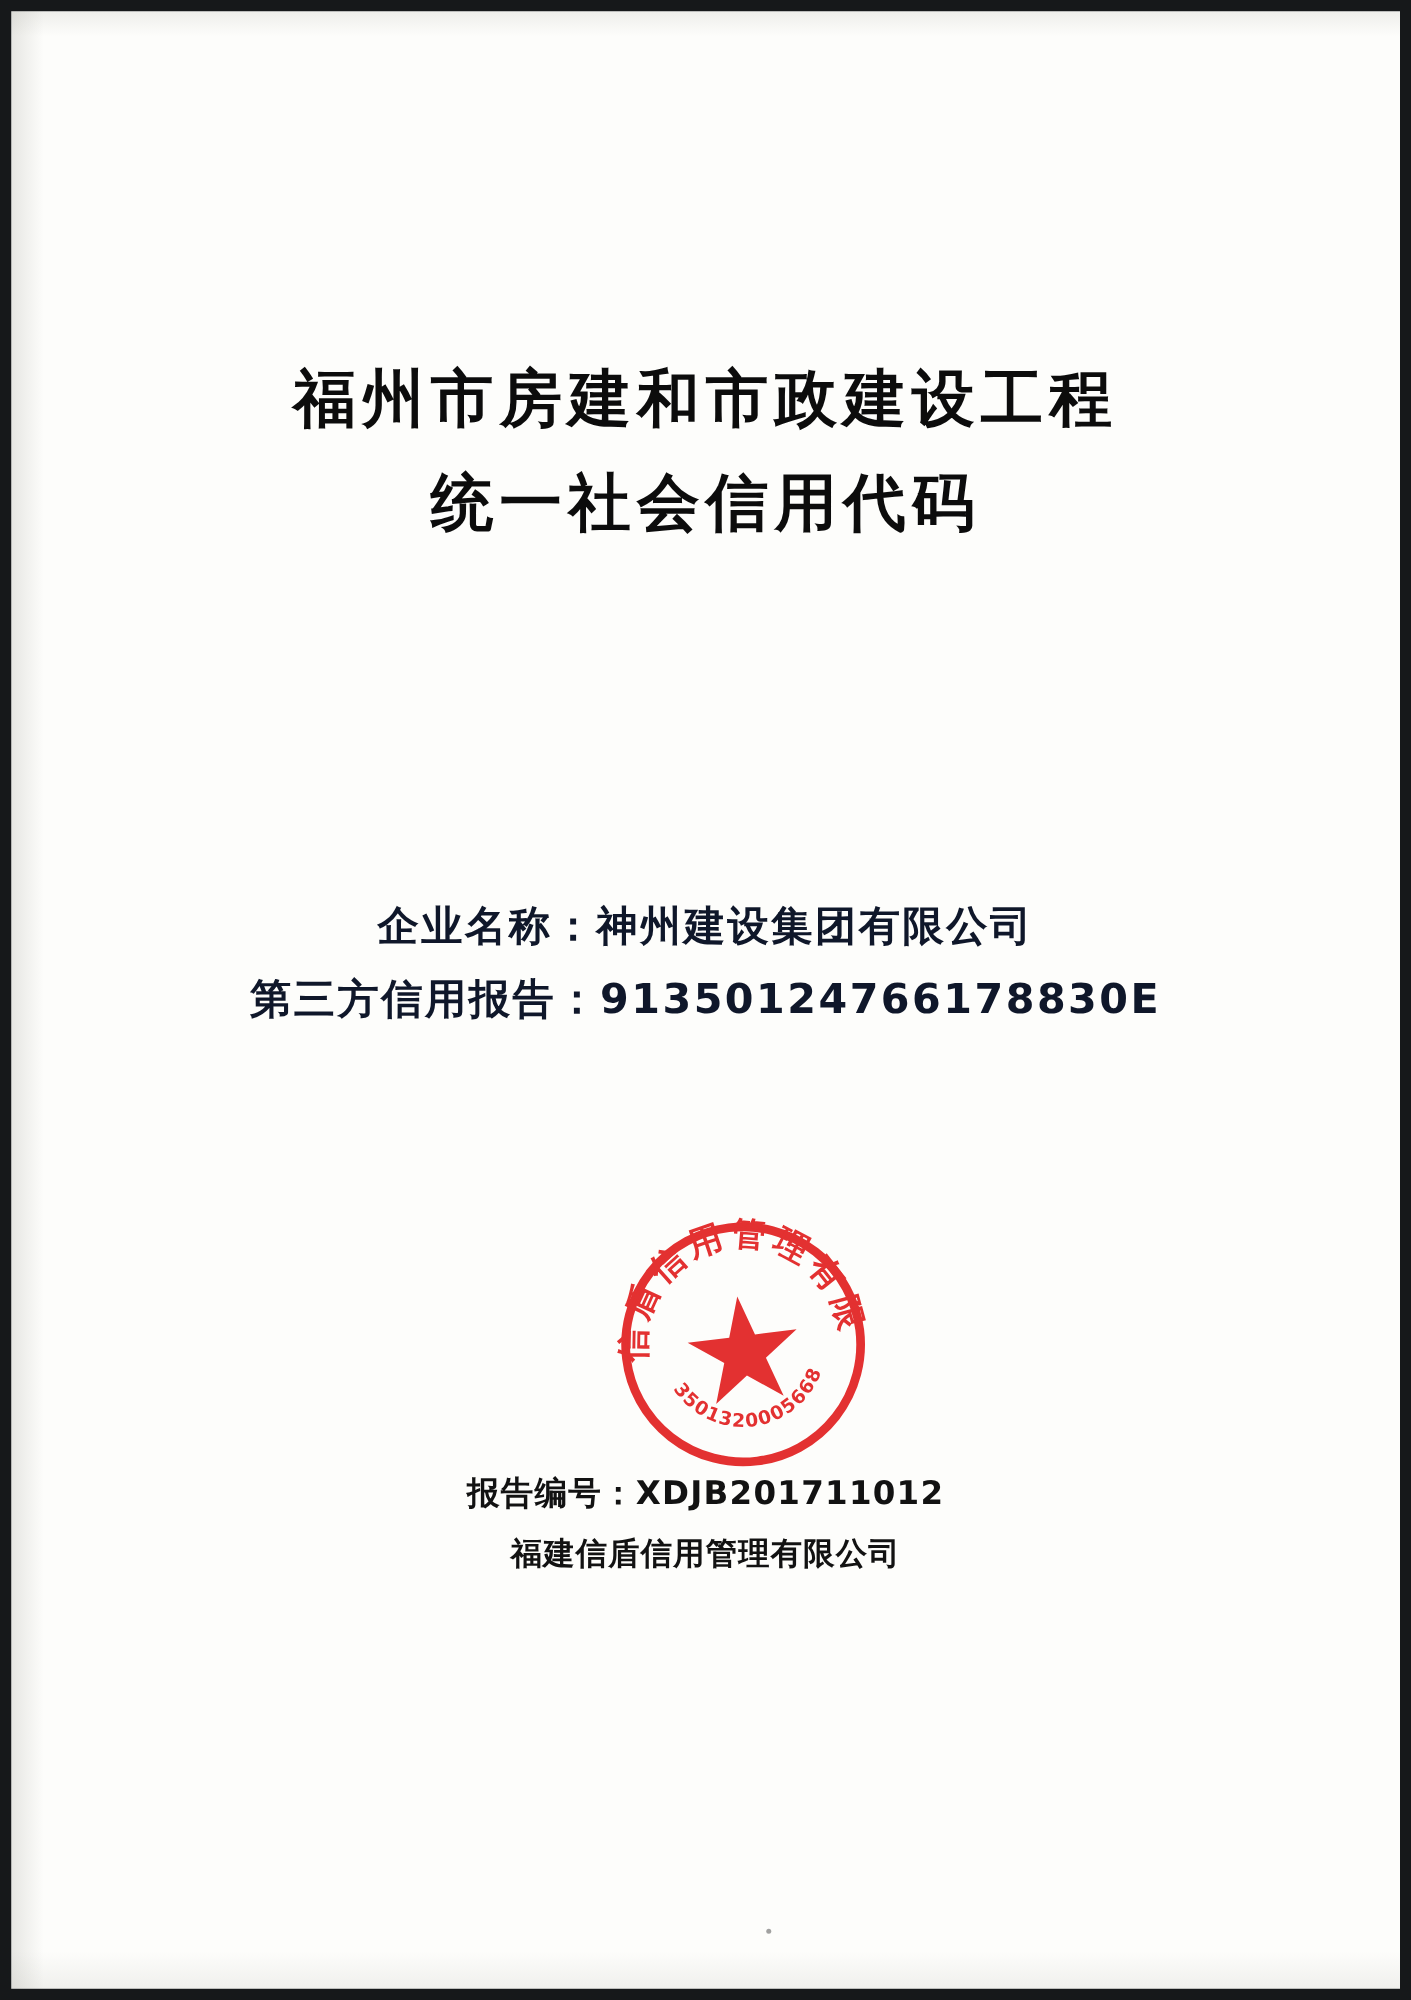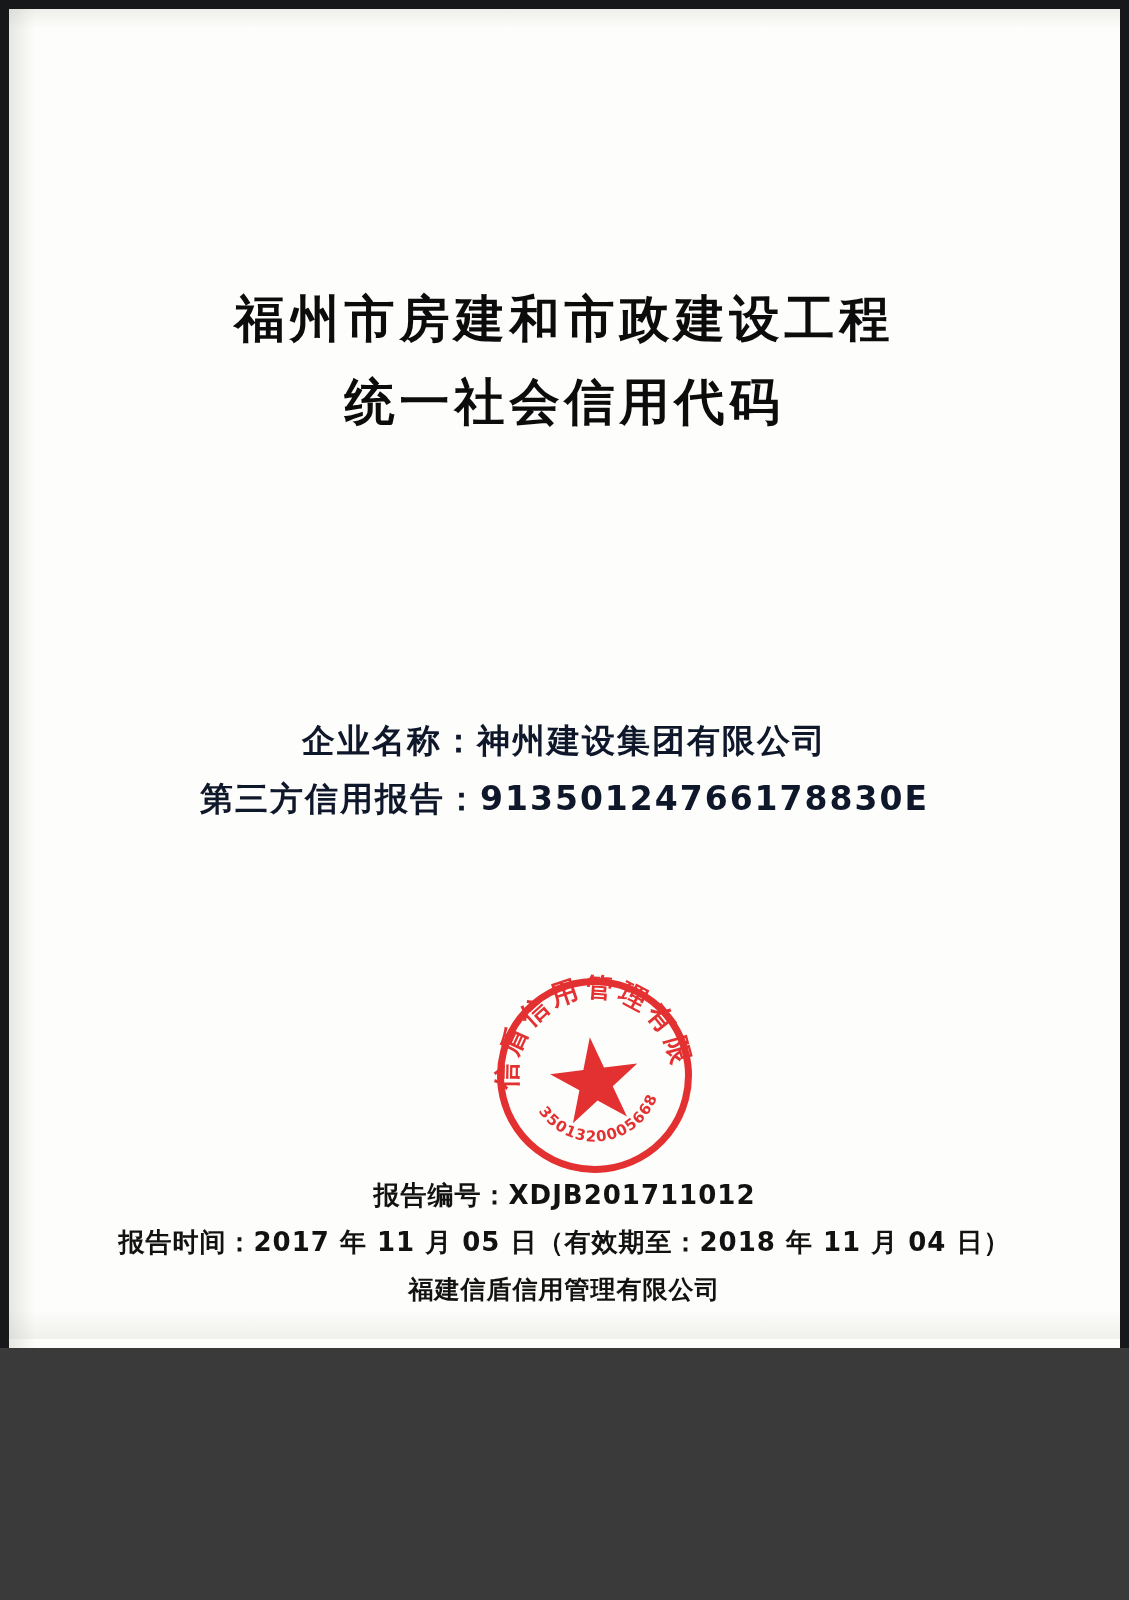--- a/index.html
+++ b/index.html
@@ -3,21 +3,21 @@
 <meta charset="utf-8">
 <style>
   html, body {
     margin: 0;
     padding: 0;
     background: #3a3a3a;
   }
   .page {
     position: relative;
     width: 1129px;
-    height: 1348px;
+    height: 1600px;
     background: #ffffff;
     overflow: hidden;
     font-family: "DejaVu Sans", "Liberation Sans", sans-serif;
   }
   
   .scan-border {
     position: absolute;
     left: 0; top: 0;
     width: 1129px; height: 1600px;
     box-sizing: border-box;
@@ -164,20 +164,19 @@
           <text fill="#e01b1b" font-size="15" font-weight="700" letter-spacing="1" font-family="'DejaVu Sans','Liberation Sans',sans-serif">
             <textPath href="#arcBottom" startOffset="50%" text-anchor="middle">3501320005668</textPath>
           </text>
         </g>
       </svg>
     </div>
   </div>
 
   <div class="footer-block">
     <div class="footer-line">报告编号：XDJB201711012</div>
-    <div class="footer-line">报告时间：2017 年 11 月 05 日（有效期至：2018 年 11 月 04 日）</div>
     <div class="footer-line small">福建信盾信用管理有限公司</div>
   </div>
 
   <div class="dot-artifact" style="left:613px; top:1543px;"></div>
 
   <div class="scan-border"></div>
 </div>
 
 </body></html>

